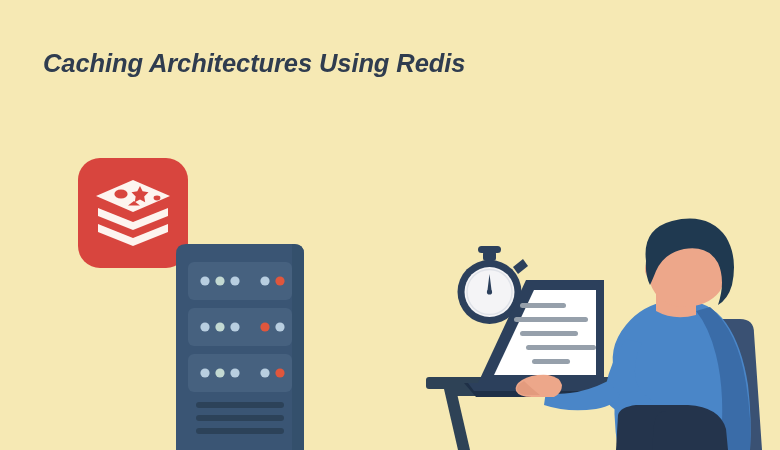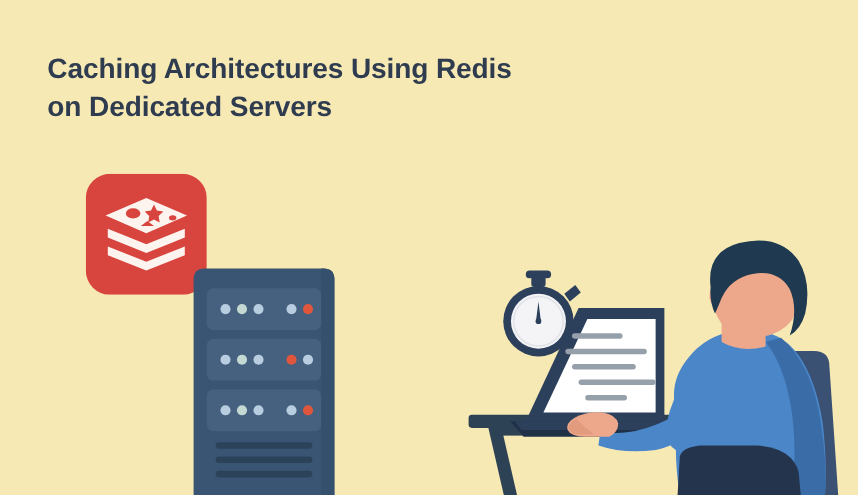--- a/index.html
+++ b/index.html
@@ -21,20 +21,21 @@
     overflow: hidden;
   }
 
   
   #title-block {
     position: absolute;
     left: 22px;
     top: 46px;
     display: flex;
     align-items: center;
+    font-style: italic;
   }
   #accent-bar {
     width: 9px;
     background: #d94a44;
     flex: 0 0 9px;
     margin-right: 12px;
   }
   #title-text {
     color: #2f3c4f;
     font-size: 25.5px;
@@ -53,21 +54,20 @@
 </style>
 </head>
 <body>
 
 <div id="canvas">
 
   <div id="title-block">
     <div id="accent-bar"></div>
     <div id="title-text">
       <span class="tline">Caching Architectures Using Redis</span>
-      <span class="tline">on Dedicated Servers</span>
     </div>
   </div>
 
   <svg class="art" style="left:78px; top:158px;" width="110" height="110" viewBox="0 0 110 110">
     <rect x="0" y="0" width="110" height="110" rx="22" ry="22" fill="#d8453e"></rect>
     <g fill="#fdf4ef">
 
       <path d="M55 88 L20 74 L20 66 L55 80 L90 66 L90 74 Z"></path>
 
       <path d="M55 72 L20 58 L20 50 L55 64 L90 50 L90 58 Z"></path>

